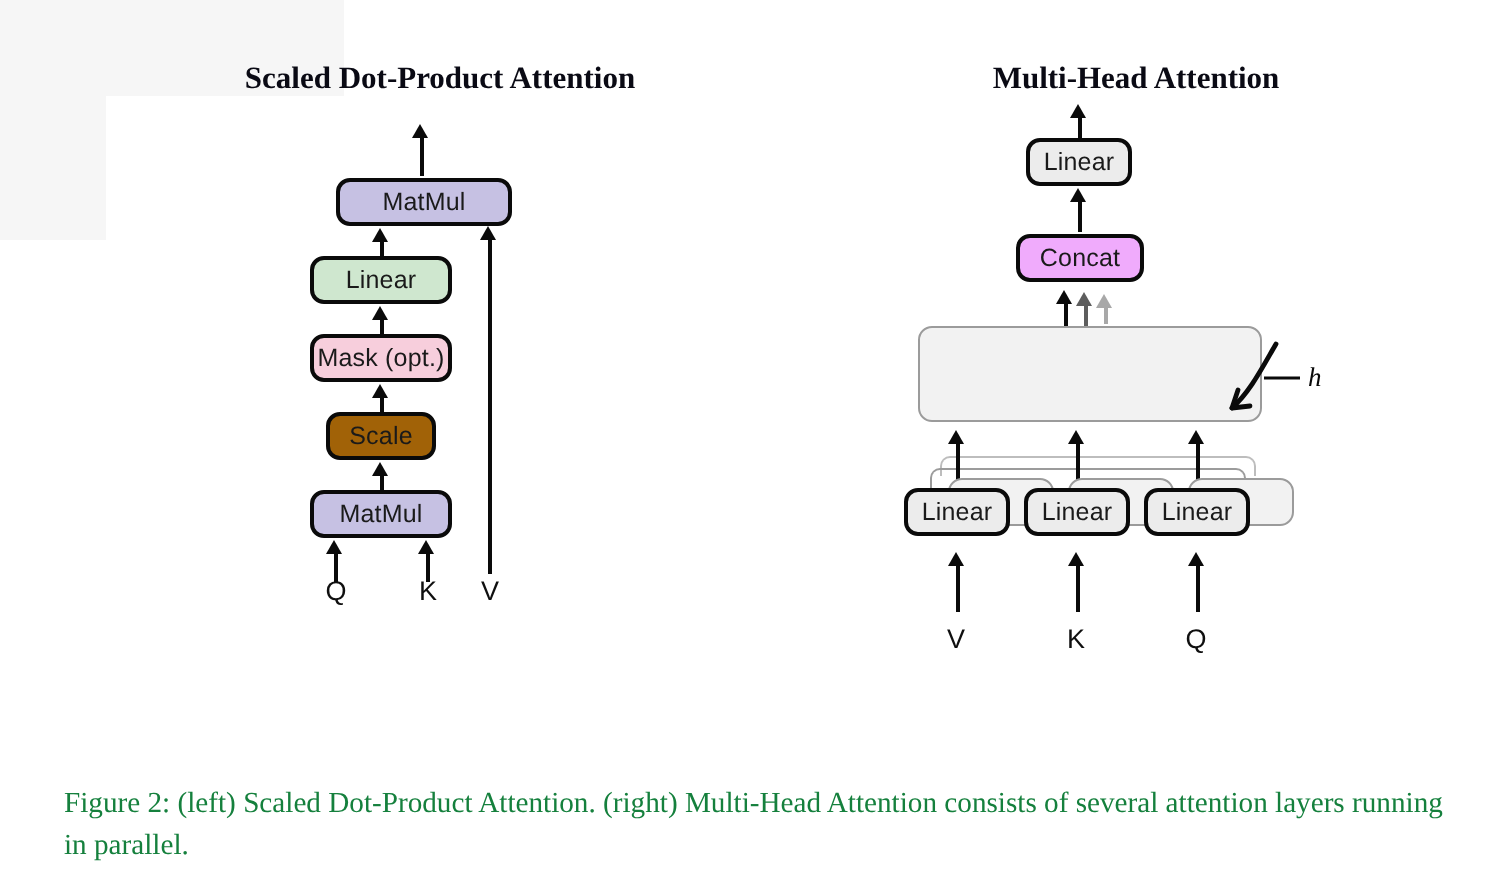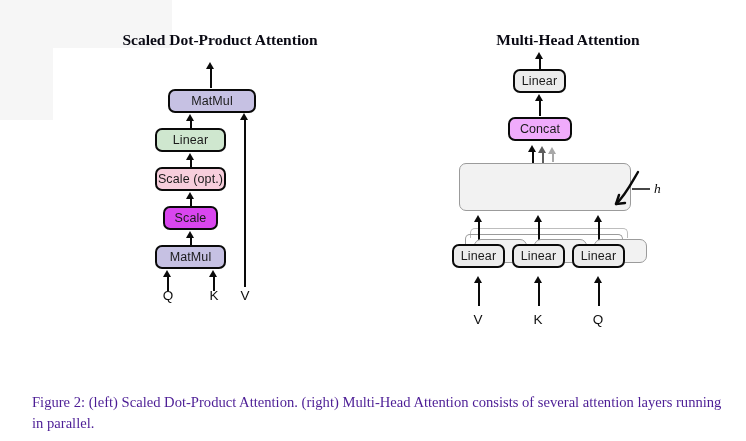--- a/index.html
+++ b/index.html
@@ -107,21 +107,21 @@
   .rail.lighter { border-color: #bdbdbd; }
 
   #caption {
     position: absolute;
     left: 32px;
     top: 392px;
     width: 690px;
     font-family: "Liberation Serif", serif;
     font-size: 14.6px;
     line-height: 1.42;
-    color: #4c1d95;
+    color: #15803d;
     text-align: left;
   }
 </style>
 </head>
 <body>
 
 <div id="figure-root">
 
   <div class="panel-title" id="title-left">Scaled Dot-Product Attention</div>
   <div class="panel-title" id="title-right">Multi-Head Attention</div>
@@ -134,26 +134,26 @@
     <div class="node" style="left:168px; top:89px; width:88px; height:24px; background:#c6c1e3;">MatMul</div>
 
     <div class="vline" style="left:189.5px; top:121px; height:15px;"></div>
     <div class="ahead" style="left:186.2px; top:114px;"></div>
 
     <div class="node" style="left:155px; top:128px; width:71px; height:24px; background:#cfe7cf;">Linear</div>
 
     <div class="vline" style="left:189.5px; top:160px; height:14px;"></div>
     <div class="ahead" style="left:186.2px; top:153px;"></div>
 
-    <div class="node" style="left:155px; top:167px; width:71px; height:24px; background:#f7cedc;">Scale (opt.)</div>
+    <div class="node" style="left:155px; top:167px; width:71px; height:24px; background:#f7cedc;">Mask (opt.)</div>
 
     <div class="vline" style="left:189.5px; top:199px; height:14px;"></div>
     <div class="ahead" style="left:186.2px; top:192px;"></div>
 
-    <div class="node" style="left:163px; top:206px; width:55px; height:24px; background:#d946ef;">Scale</div>
+    <div class="node" style="left:163px; top:206px; width:55px; height:24px; background:#a16207;">Scale</div>
 
     <div class="vline" style="left:189.5px; top:238px; height:14px;"></div>
     <div class="ahead" style="left:186.2px; top:231px;"></div>
 
     <div class="node" style="left:155px; top:245px; width:71px; height:24px; background:#c6c1e3;">MatMul</div>
 
     <div class="vline" style="left:166.5px; top:277px; height:14px;"></div>
     <div class="ahead" style="left:163.2px; top:270px;"></div>
     <div class="ioLabel" style="left:157px; top:288px;">Q</div>
 

